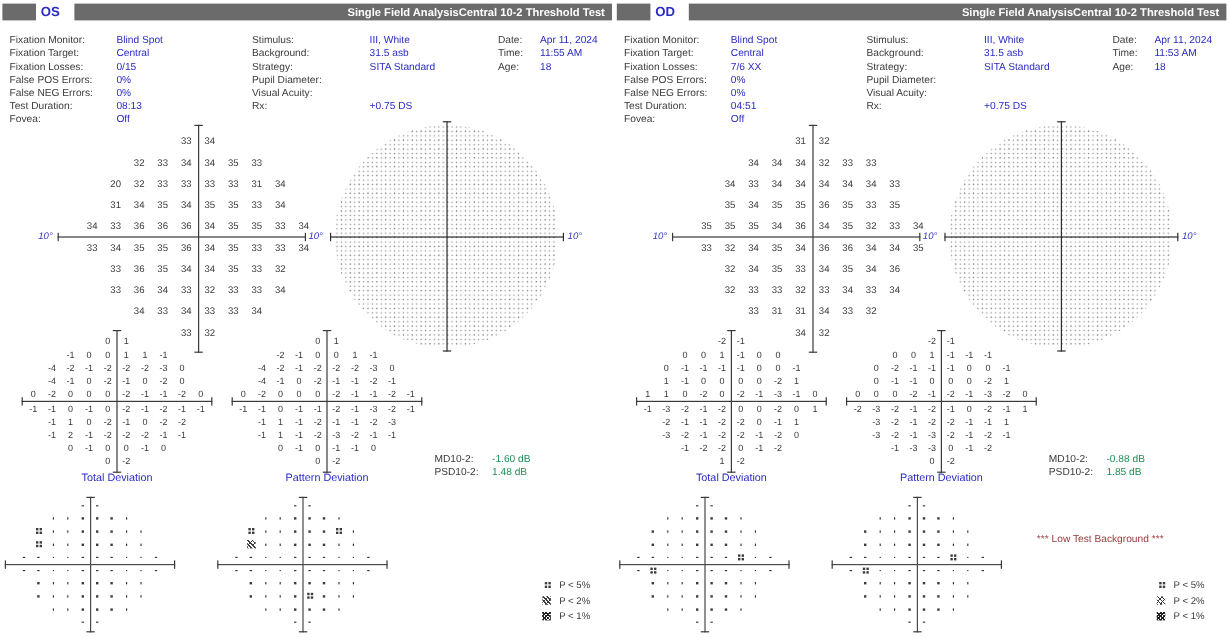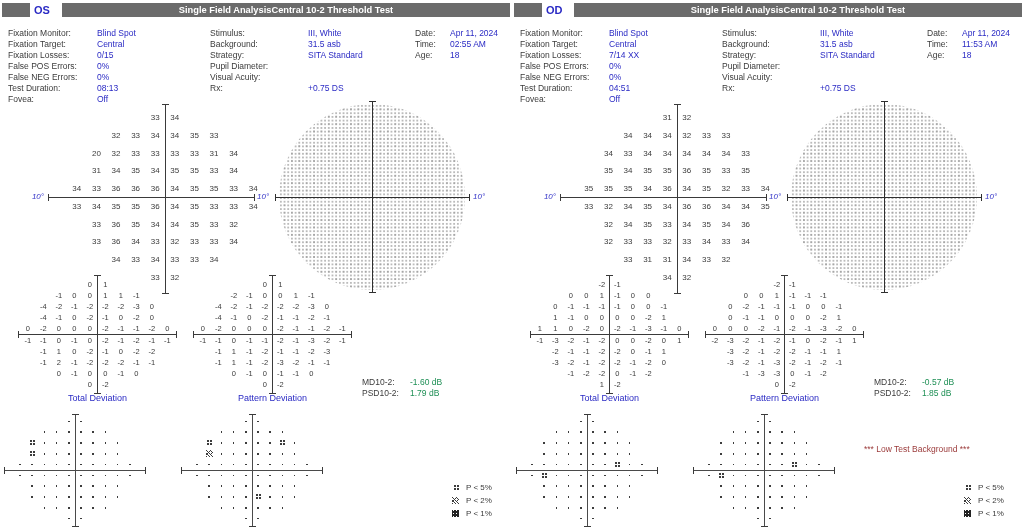--- a/index.html
+++ b/index.html
@@ -2,21 +2,21 @@
 <html><head>
 <meta charset="utf-8">
 <style>
   html,body{margin:0;padding:0;background:#fff;width:1024px;height:531px;overflow:hidden;
     font-family:"Liberation Sans",sans-serif;}
   .panel{position:absolute;top:0;width:512px;height:531px;background:#fff;}
   
   .hsq{position:absolute;left:2px;top:3px;width:28px;height:14px;background:#6b6b6b;}
   .heye{position:absolute;left:34px;top:3px;font-size:11px;font-weight:bold;color:#2a2ac4;line-height:14px;}
   .hbar{position:absolute;left:62px;top:3px;width:436px;height:14px;background:#6b6b6b;color:#fff;
-    font-size:9.3px;font-weight:bold;line-height:14px;display:flex;justify-content:center;padding:0 6px;}
+    font-size:9.3px;font-weight:bold;line-height:14px;display:flex;justify-content:flex-end;padding:0 6px;}
   
   .params{position:absolute;}
   .pc1{left:8px;top:28px;}  .pc2{left:210px;top:28px;} .pc3{left:415px;top:28px;}
   .prow{position:absolute;height:11px;white-space:nowrap;}
   .pl{position:absolute;left:0;font-size:8.5px;color:#3b3b3b;white-space:nowrap;}
   .pv{position:absolute;font-size:8.5px;color:#2a2ac4;white-space:nowrap;}
   .pc1 .pv{left:89px;} .pc2 .pv{left:98px;} .pc3 .pv{left:35px;}
   
   .grid{position:absolute;}
   .th{left:67px;top:109px;width:196px;height:178px;}
@@ -143,21 +143,21 @@
         <span class="pv">+0.75 DS</span>
       </div>
     </div>
   <div class="params pc3">
       <div class="prow" style="top: 0px;">
         <span class="pl">Date:</span>
         <span class="pv">Apr 11, 2024</span>
       </div>
       <div class="prow" style="top: 11px;">
         <span class="pl">Time:</span>
-        <span class="pv">02:55 AM</span>
+        <span class="pv">11:55 AM</span>
       </div>
       <div class="prow" style="top: 22px;">
         <span class="pl">Age:</span>
         <span class="pv">18</span>
       </div>
     </div>
 
   <div class="grid th">
     <div class="vax"></div>
     <div class="hax"></div>
@@ -381,21 +381,21 @@
       <span class="dnum" style="left: 108.5px; top: 91.1px; width: 15.5px;">0</span>
       <span class="dnum" style="left: 62px; top: 102.3px; width: 15.5px;">0</span>
       <span class="dnum" style="left: 77.5px; top: 102.3px; width: 15.5px;">-2</span>
     </div>
   <div class="cap cap-td">Total Deviation</div>
   <div class="cap cap-pd">Pattern Deviation</div>
 
   <span class="mdlab r1">MD10-2:</span>
   <span class="mdval r1">-1.60 dB</span>
   <span class="mdlab r2">PSD10-2:</span>
-  <span class="mdval r2">1.79 dB</span>
+  <span class="mdval r2">1.48 dB</span>
 
   <div class="grid probtd">
     <div class="vax"></div>
     <div class="hax"></div>
   <span class="pcell" style="left: 48.8px; top: 0px; width: 12.2px; height: 10.8px;">
         <span class="sym-dot"></span>
       </span>
       <span class="pcell" style="left: 61px; top: 0px; width: 12.2px; height: 10.8px;">
         <span class="sym-dot"></span>
       </span>
@@ -842,21 +842,21 @@
       <div class="prow" style="top: 0px;">
         <span class="pl">Fixation Monitor:</span>
         <span class="pv">Blind Spot</span>
       </div>
       <div class="prow" style="top: 11px;">
         <span class="pl">Fixation Target:</span>
         <span class="pv">Central</span>
       </div>
       <div class="prow" style="top: 22px;">
         <span class="pl">Fixation Losses:</span>
-        <span class="pv">7/14 XX</span>
+        <span class="pv">7/6 XX</span>
       </div>
       <div class="prow" style="top: 33px;">
         <span class="pl">False POS Errors:</span>
         <span class="pv">0%</span>
       </div>
       <div class="prow" style="top: 44px;">
         <span class="pl">False NEG Errors:</span>
         <span class="pv">0%</span>
       </div>
       <div class="prow" style="top: 55px;">
@@ -1130,21 +1130,21 @@
       <span class="dnum" style="left: 77.5px; top: 91.1px; width: 15.5px;">0</span>
       <span class="dnum" style="left: 93px; top: 91.1px; width: 15.5px;">-1</span>
       <span class="dnum" style="left: 108.5px; top: 91.1px; width: 15.5px;">-2</span>
       <span class="dnum" style="left: 62px; top: 102.3px; width: 15.5px;">0</span>
       <span class="dnum" style="left: 77.5px; top: 102.3px; width: 15.5px;">-2</span>
     </div>
   <div class="cap cap-td">Total Deviation</div>
   <div class="cap cap-pd">Pattern Deviation</div>
 
   <span class="mdlab r1">MD10-2:</span>
-  <span class="mdval r1">-0.57 dB</span>
+  <span class="mdval r1">-0.88 dB</span>
   <span class="mdlab r2">PSD10-2:</span>
   <span class="mdval r2">1.85 dB</span>
 
   <div class="grid probtd">
     <div class="vax"></div>
     <div class="hax"></div>
   <span class="pcell" style="left: 48.8px; top: 0px; width: 12.2px; height: 10.8px;">
         <span class="sym-dot"></span>
       </span>
       <span class="pcell" style="left: 61px; top: 0px; width: 12.2px; height: 10.8px;">

